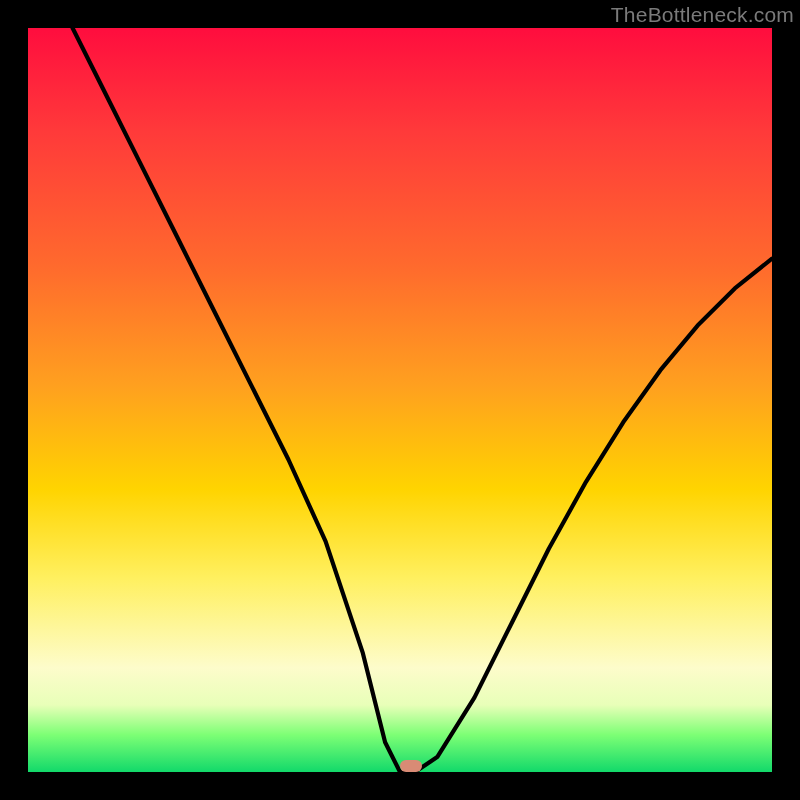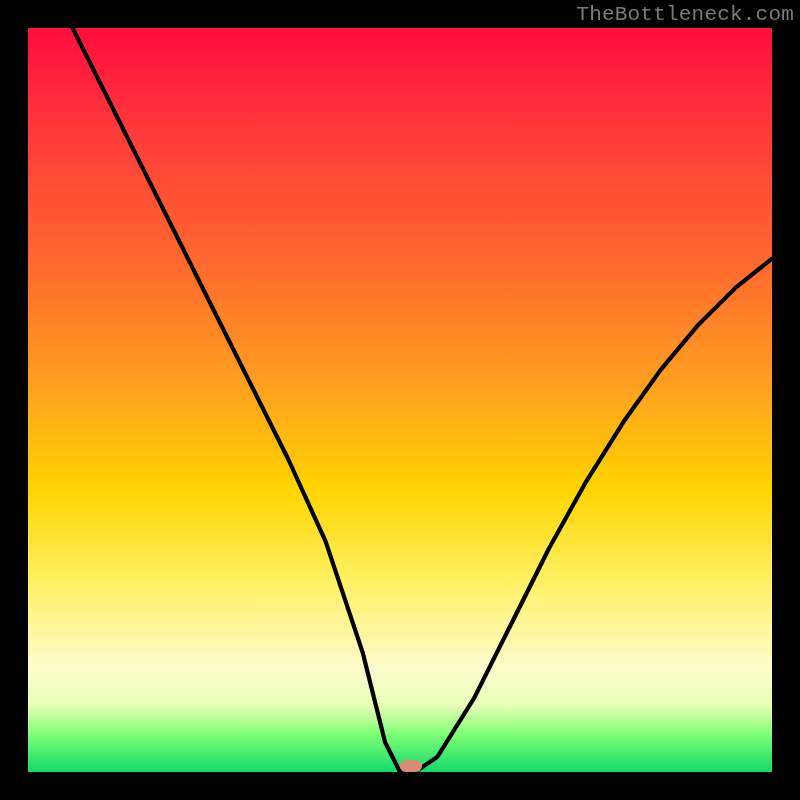--- a/index.html
+++ b/index.html
@@ -9,21 +9,20 @@
     height: 800px;
     background: #000;
     font-family: Arial, Helvetica, sans-serif;
     overflow: hidden;
   }
   .frame {
     position: relative;
     width: 800px;
     height: 740px;
     background: #000;
-    font-family: Liberation Mono, monospace;
   }
   .plot-area {
     position: absolute;
     left: 28px;
     top: 28px;
     width: 744px;
     height: 744px;
     
     background: linear-gradient(
       to bottom,

